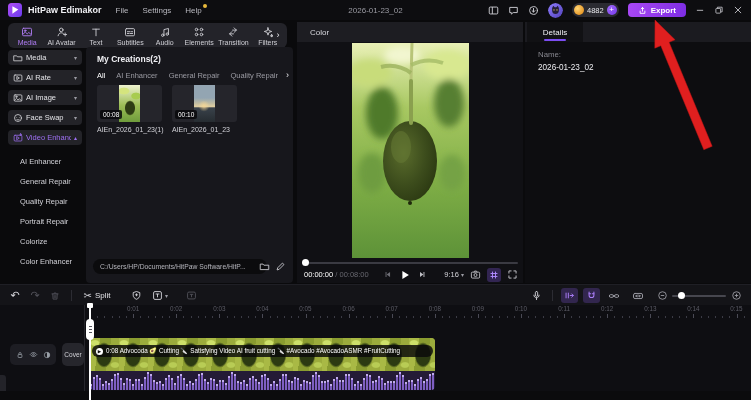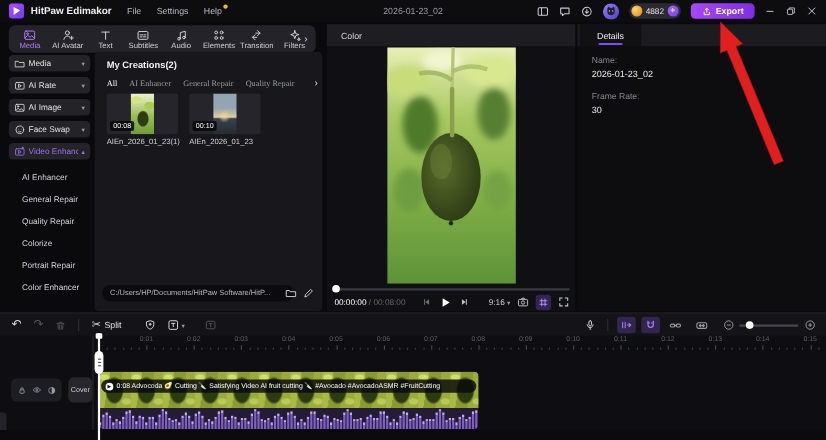--- a/index.html
+++ b/index.html
@@ -44,21 +44,21 @@
   .sgroup .chev{font-size:6px;color:#9a9aa2;}
   .sgroup.active{color:#9d6ff2;}
   .sgroup.active .chev{color:#9d6ff2;}
   .subitems{margin-top:6px;}
   .subitem{height:20px;display:flex;align-items:center;padding-left:12px;font-size:7.5px;color:#d2d2d8;}
 
   
   .creations{left:86px;top:47px;width:207px;height:236px;background:#17171c;border-radius:4px;}
   .cre-title{position:absolute;left:11px;top:7px;font-size:8.5px;font-weight:bold;color:#f0f0f4;}
   .cre-tabs{position:absolute;left:11px;top:24px;right:4px;display:flex;align-items:center;gap:11px;font-size:7.5px;color:#9a9aa2;white-space:nowrap;overflow:hidden;}
-  .cre-tab{position:relative;flex:none;font-family:Liberation Serif, serif;}
+  .cre-tab{position:relative;flex:none;}
   .cre-tab.active{color:#fff;}
   .cre-tab.active::after{content:"";position:absolute;left:0;right:0;bottom:-4px;height:2px;border-radius:1px;background:#8b5cf6;}
   .cre-chev{position:absolute;right:4px;top:23px;font-size:9px;color:#e8e8ec;background:#17171c;padding-left:2px;}
   .cards{position:absolute;left:11px;top:38px;display:flex;gap:10px;}
   .card{width:65px;}
   .card-thumb{position:relative;width:65px;height:37px;background:#25252b;border-radius:3px;overflow:hidden;}
   .card-img{position:absolute;left:22px;top:0;width:21px;height:37px;}
   .thumb-avocado{background:
       radial-gradient(ellipse 5px 7px at 11px 23px,#2e3c14 0 4.5px,rgba(46,60,20,0) 5.5px),
       radial-gradient(ellipse 8px 5px at 5px 6px,#d4e47e 0 60%,rgba(212,228,126,0) 75%),
@@ -339,22 +339,22 @@
             <path d="M12.3 1.2l.4 1.1 1.1.4-1.1.4-.4 1.1-.4-1.1-1.1-.4 1.1-.4z"></path>
           </svg>
           <span class="gl">Video Enhancer</span>
           <span class="chev">▴</span>
         </div>
       </div>
     <div class="subitems" id="sb-subs">
         <div class="subitem">AI Enhancer</div>
         <div class="subitem">General Repair</div>
         <div class="subitem">Quality Repair</div>
+        <div class="subitem">Portrait Repair</div>
         <div class="subitem">Colorize</div>
-        <div class="subitem">Portrait Repair</div>
         <div class="subitem">Color Enhancer</div>
       </div>
   </div>
 
   <div class="creations abs">
     <div class="cre-title">My Creations(2)</div>
     <div class="cre-tabs" id="cre-tabs">
         <span class="cre-tab active">All</span>
         <span class="cre-tab">AI Enhancer</span>
         <span class="cre-tab">General Repair</span>
@@ -480,24 +480,20 @@
     </div>
   </div>
 
   <div class="details abs">
     <div class="dt-head"></div>
     <div class="dt-tab">Details</div>
     <div class="dt-fields" id="dt-fields">
         <div class="dt-field">
           <div class="dt-label">Name:</div>
           <div class="dt-value">2026-01-23_02</div>
-        </div>
-        <div class="dt-field">
-          <div class="dt-label">Frame Rate:</div>
-          <div class="dt-value">30</div>
         </div>
       </div>
   </div>
 
   <div class="tl-toolbar abs">
     <span class="tt tt-glyph" style="left:8px;width:14px;">↶</span>
     <span class="tt tt-glyph dim" style="left:28px;width:14px;">↷</span>
     <span class="tt dim" style="left:48px;width:14px;">
       <svg width="10" height="10" viewBox="0 0 16 16" fill="none" stroke="currentColor" stroke-width="1.3" stroke-linecap="round">
           <path d="M3 4.7h10M6.3 4.7V3.2h3.4v1.5M4.3 4.7l.6 8.3h6.2l.6-8.3M6.7 7.2v4M9.3 7.2v4"></path>

